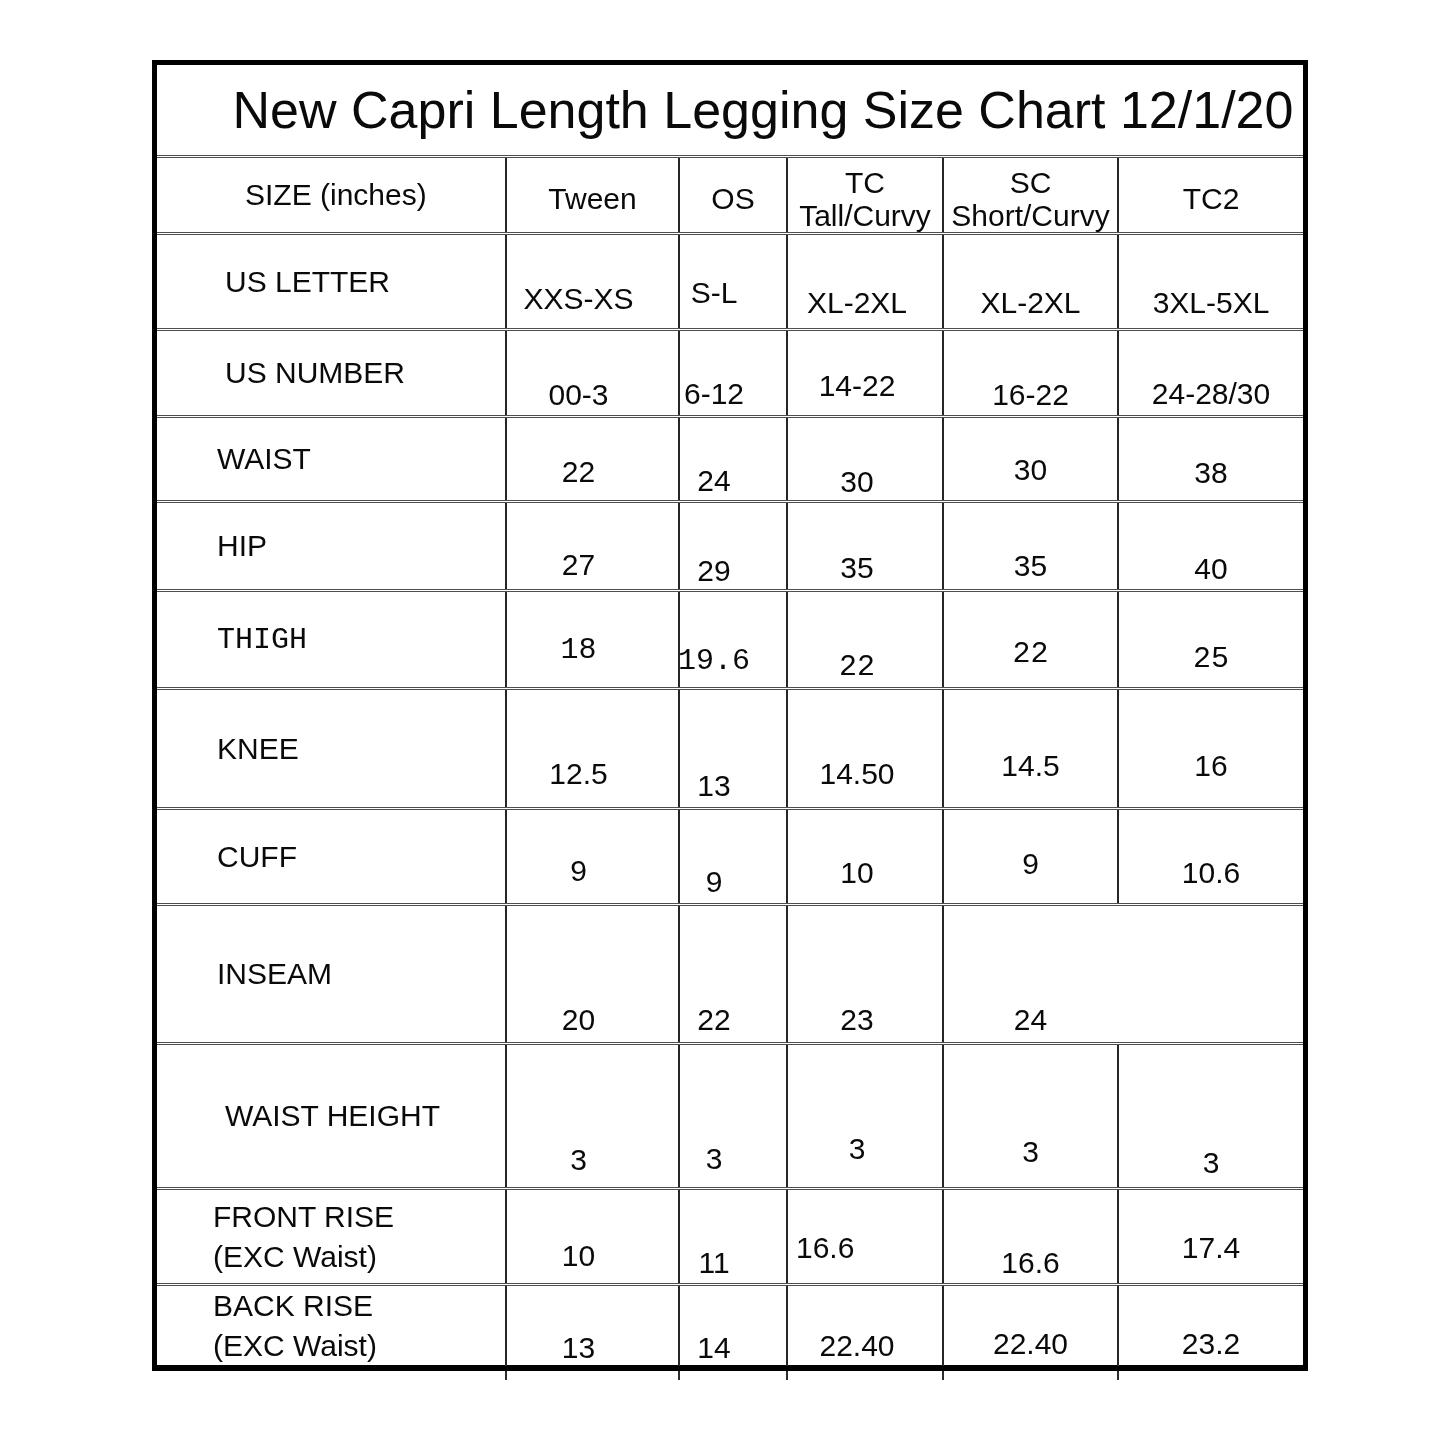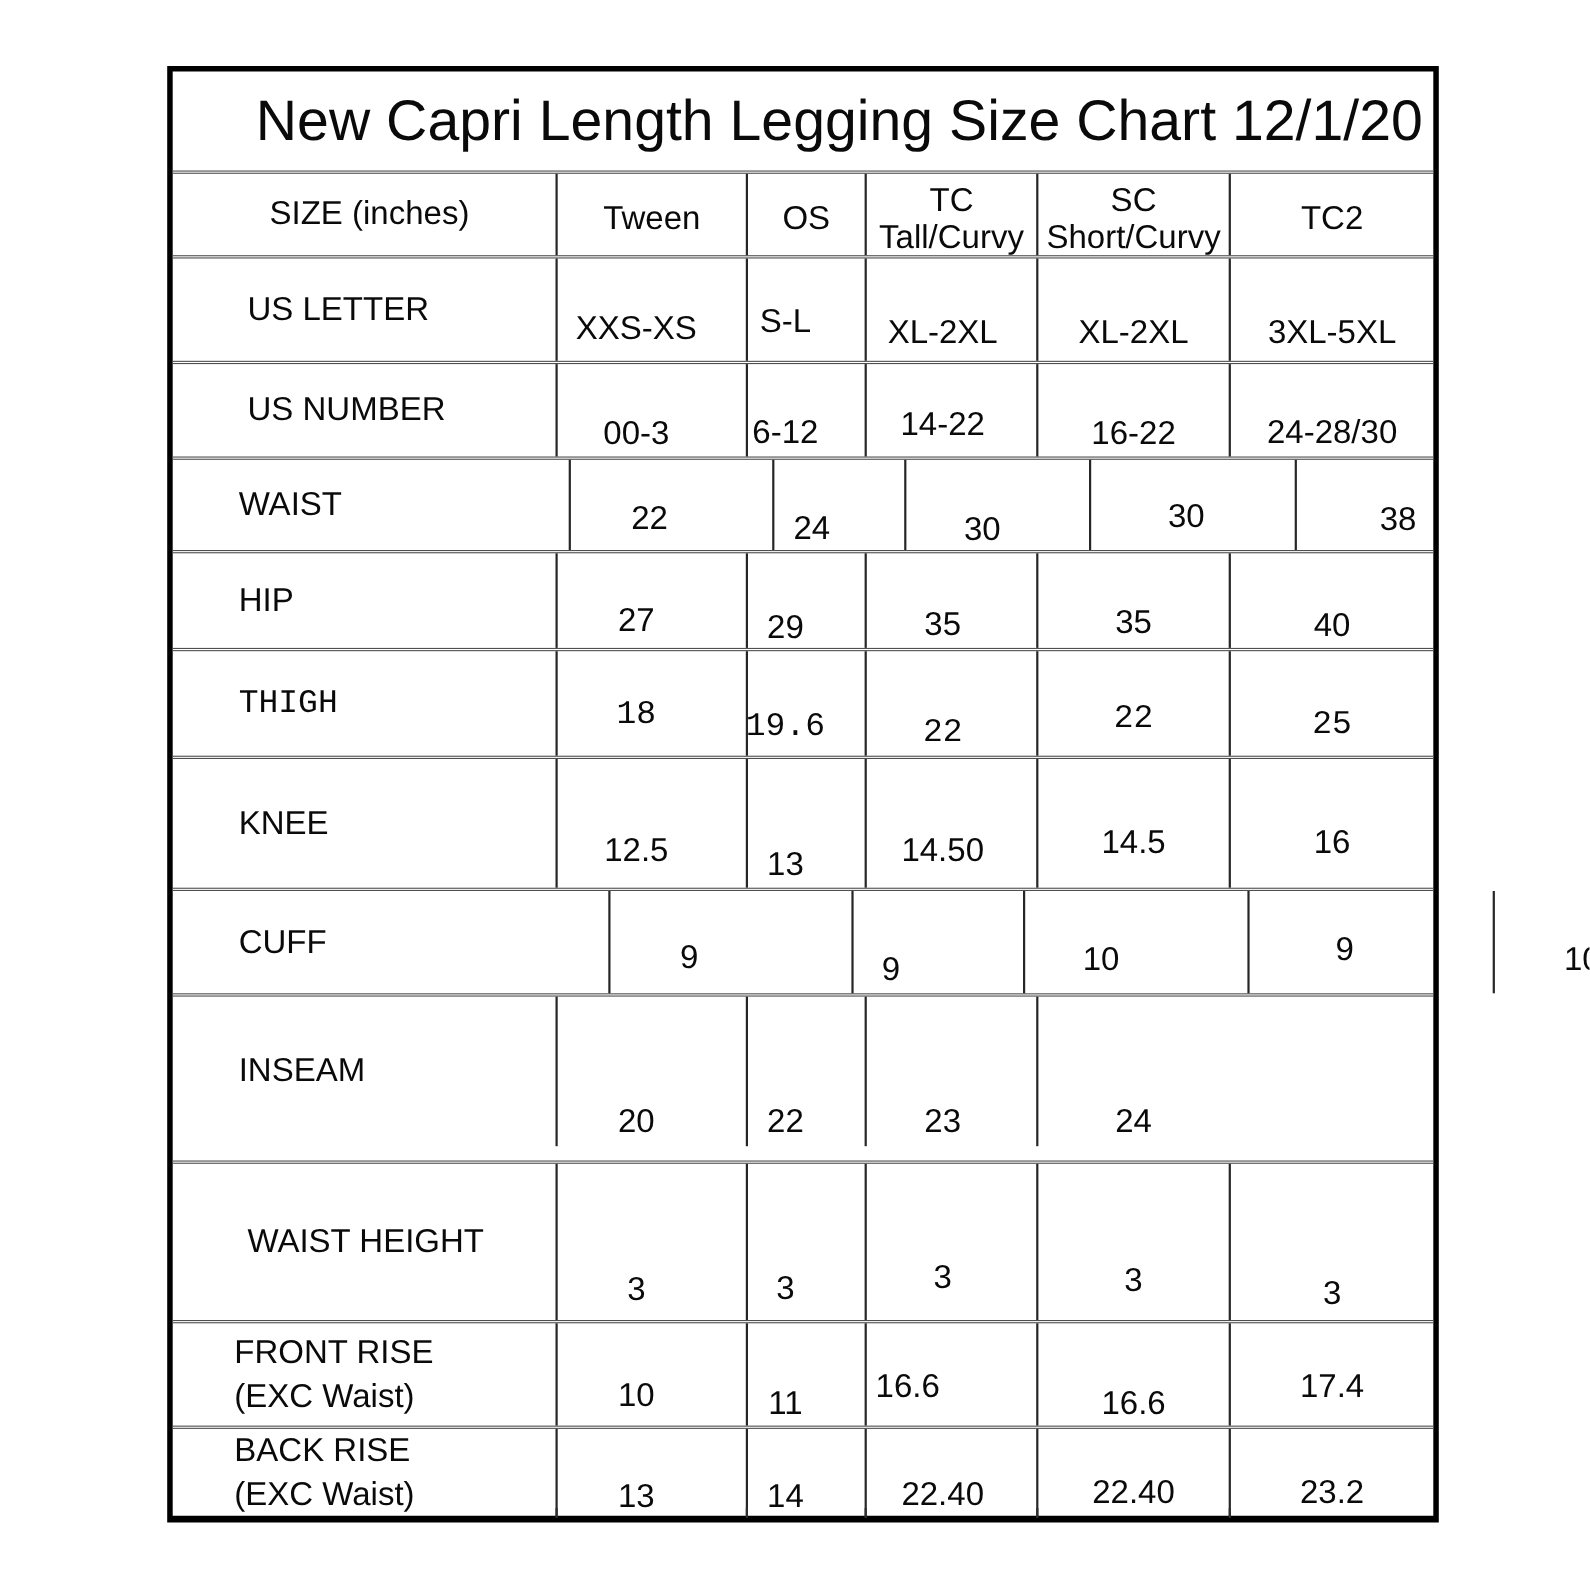--- a/index.html
+++ b/index.html
@@ -31,27 +31,27 @@
   .title-row { height: 90px; display: flex; align-items: center; justify-content: center; padding-left: 66px; }
   .title-text { font-size: 52px; letter-spacing: 0; white-space: nowrap; }
 
   
   .sep { border-top: 3px double #4f4f4f; }
 
   
   .rh-h  { height: 77px; }
   .rh-0  { height: 96px; }
   .rh-1  { height: 87px; }
-  .rh-2  { height: 85px; gap: 12px; }
+  .rh-2  { height: 85px; }
   .rh-3  { height: 89px; }
   .rh-4  { height: 98px; font-family: Liberation Mono, monospace; }
   .rh-5  { height: 120px; }
-  .rh-6  { height: 96px; gap: 48px; }
+  .rh-6  { height: 96px; }
   .rh-7  { height: 139px; }
-  .rh-8  { height: 145px; margin-top: 13px; }
+  .rh-8  { height: 145px; }
   .rh-9  { height: 96px; }
   .rh-10 { height: 82px; }
 
   .cell { font-size: 30px; line-height: 1; }
   .grid-row > .cell + .cell { border-left: 2px solid #262626; }
 
   
   .label-cell {
     display: flex; flex-direction: column; justify-content: center;
     align-items: flex-start; padding-left: 60px; line-height: 40px;

